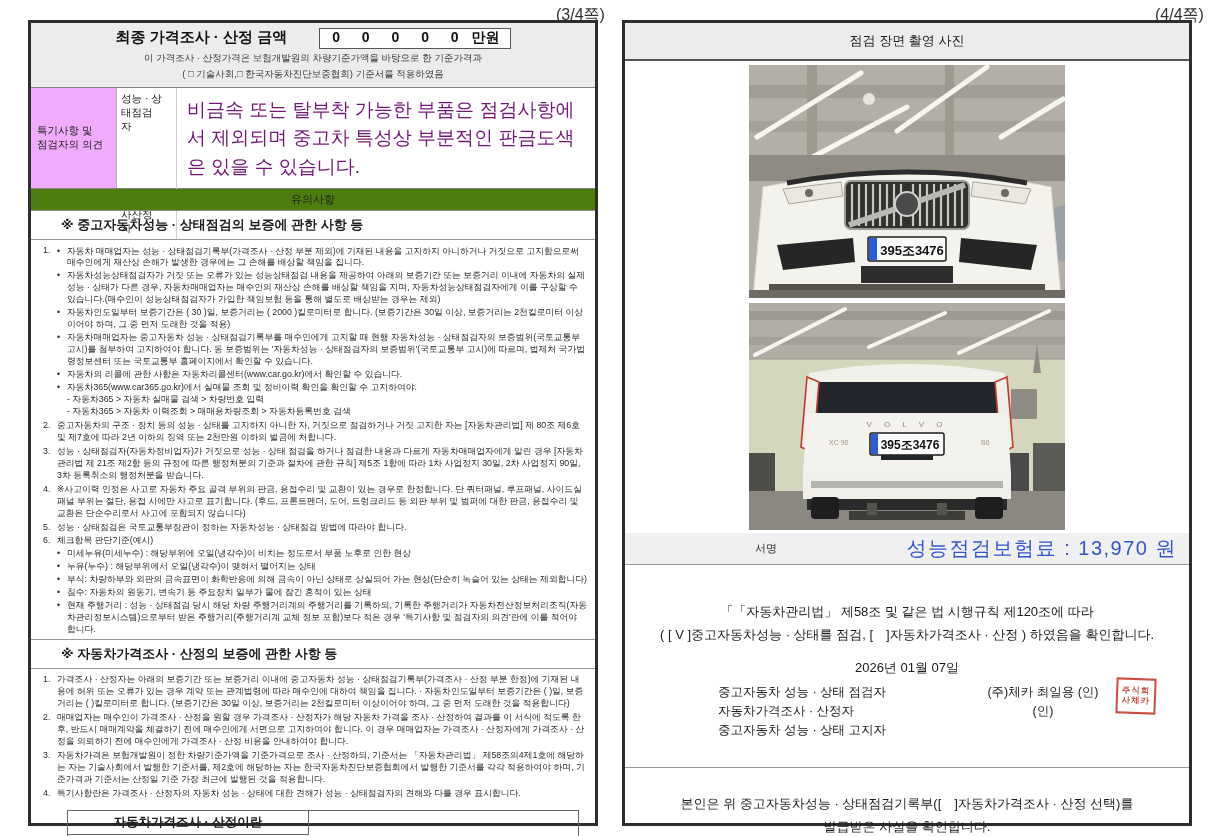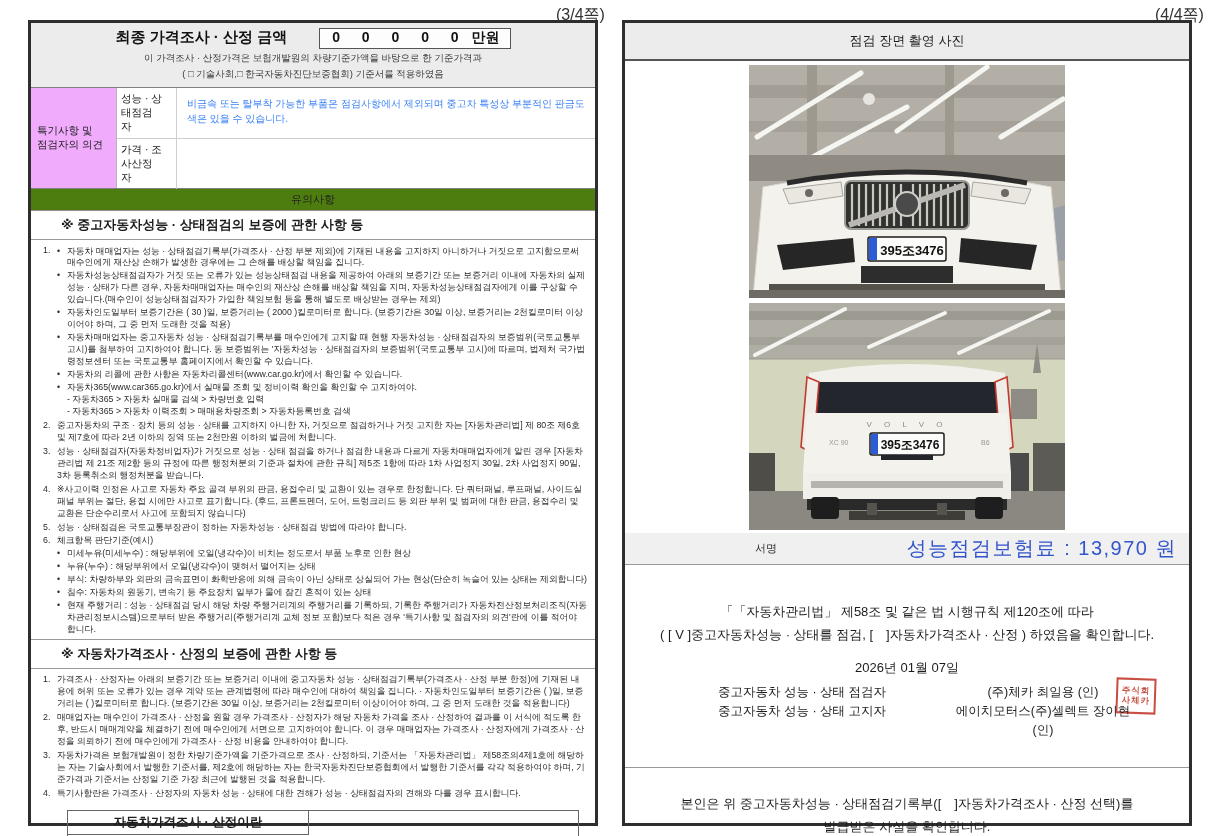--- a/index.html
+++ b/index.html
@@ -25,21 +25,21 @@
   .special{display:flex;border-bottom:1px solid #808080;height:100px;flex:none;}
   .sp-col1{width:86px;flex:none;background:#f0abfc;border-right:1px solid #b5b5b5;
            font-size:10.5px;display:flex;align-items:center;padding:4px 6px;
            white-space:pre-line;box-sizing:border-box;color:#222;}
   .sp-main{flex:1;display:flex;flex-direction:column;}
   .sp-row{display:flex;border-bottom:1px solid #cfcfcf;}
   .sp-row.r1{flex:7;}
   .sp-row.r2{flex:3;border-bottom:none;}
   .sp-label{width:60px;flex:none;border-right:1px solid #cfcfcf;font-size:10.5px;
             padding:4px 4px;white-space:pre-line;box-sizing:border-box;color:#222;}
-  .sp-content{flex:1;font-size:10px;line-height:1.5;padding:8px 10px;color:#3b82f6;}
+  .sp-content{flex:1;font-size:19px;line-height:1.5;padding:8px 10px;color:#701a75;}
   .notice-head{background:#4d7c0f;border-bottom:1px solid #909090;text-align:center;
                font-size:11px;padding:3px 0;flex:none;color:#222;}
   .sec-title{font-size:13px;font-weight:600;color:#1c1c1c;padding:5px 6px 5px 30px;
              border-bottom:1px solid #999;flex:none;}
   .sec-title.t2{border-top:1px solid #999;}
   .notice-body{font-size:8.8px;line-height:1.36;color:#2a2a2a;padding:3px 8px 3px 12px;flex:none;}
   .n-item{display:flex;margin-top:2px;}
   .n-num{width:14px;flex:none;}
   .n-body{flex:1;}
   .bl{display:flex;margin-top:1px;}
@@ -334,22 +334,25 @@
     <div class="signers">
       <div class="signer">
         <span class="role">중고자동차 성능 · 상태 점검자</span>
         <span class="name">(주)체카 최일용 (인)</span>
         <span class="stamp">
           <i>주식회</i>
           <i>사체카</i>
         </span>
       </div>
       <div class="signer">
+        <span class="role">자동차가격조사 ·  산정자</span>
+        <span class="name">(인)</span>
+      </div>
+      <div class="signer">
         <span class="role">중고자동차 성능 · 상태 고지자</span>
-        <span class="name">에이치모터스(주)셀렉트 장이현  (인)</span>
       </div>
     </div>
 
     <div class="divider"></div>
 
     <div class="buyer-block">
       <div>본인은 위 중고자동차성능 · 상태점검기록부([　]자동차가격조사 · 산정 선택)를</div>
       <div>발급받은 사실을 확인합니다.</div>
 
     </div>

